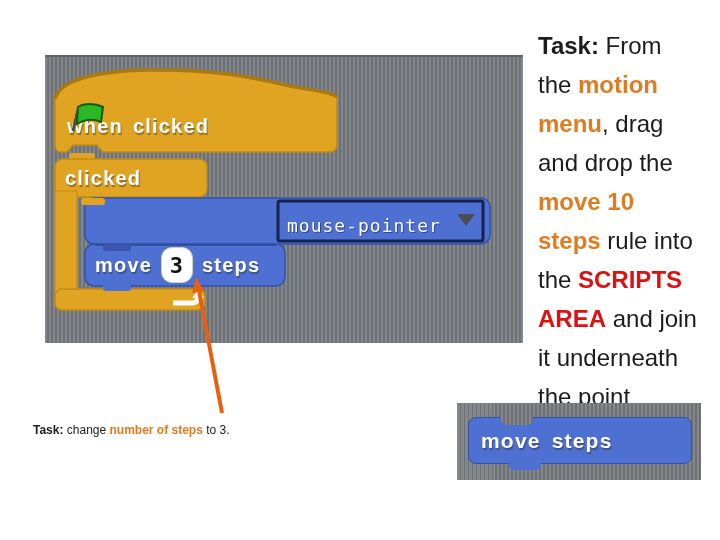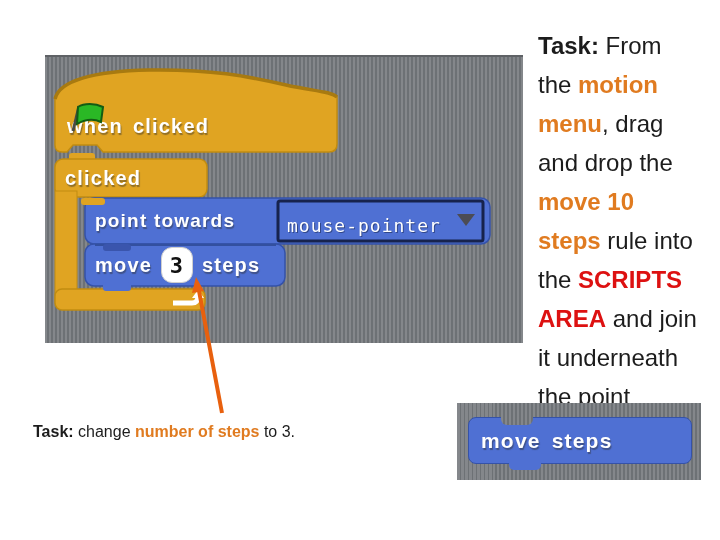--- a/index.html
+++ b/index.html
@@ -20,21 +20,21 @@
     color:#111;font-family:"DejaVu Sans Mono",monospace;font-weight:bold;
     text-shadow:none;}
   .ddtext{position:absolute;display:flex;align-items:center;
     color:#ffffff;font-family:"DejaVu Sans Mono",monospace;font-size:18px;
     letter-spacing:1px;text-shadow:1px 1px 0 rgba(20,30,60,.5);white-space:nowrap;}
 
   
   #task-right{position:absolute;left:538px;top:26px;width:176px;
     font-size:24px;line-height:39px;color:#1c1c1c;white-space:pre-line;}
   #task-bottom{position:absolute;left:33px;top:423px;width:440px;
-    font-size:16px;color:#1c1c1c;white-space:nowrap;}
+    font-size:12px;color:#1c1c1c;white-space:nowrap;}
   .b{font-weight:bold;}
   .hl-orange{color:#e07b20;font-weight:bold;}
   .hl-red{color:#dd1111;font-weight:bold;}
 
   
   #move10-img{position:absolute;left:457px;top:403px;width:244px;height:77px;
     background:repeating-linear-gradient(90deg,#84878b 0px,#84878b 2.5px,#6d7175 2.5px,#6d7175 4px);}
   #move10-block{position:absolute;left:11px;top:14px;width:224px;height:47px;
     background:#4f70d3;border:1px solid #3552a8;border-radius:8px;box-sizing:border-box;
     display:flex;align-items:center;gap:11px;padding:0 0 0 12px;
@@ -98,23 +98,20 @@
         <line x1="6" y1="29" x2="12" y2="4" stroke="#4a4a42" stroke-width="3"></line>
         <path d="M11,5 C17,1 28,1 36,5 L34,20 C26,16 17,18 10,22 Z" fill="#2ab825" stroke="#145c14" stroke-width="2"></path>
       </svg>
       <span>clicked</span>
     </div>
 
     <div class="blocktext" style="left:20px;top:102px;height:38px;">
       <span>clicked</span>
     </div>
 
-    <div class="blocktext" style="left:50px;top:141px;height:46px;font-size:19px;">
-      <span>point towards</span>
-    </div>
 
     <div class="ddtext" style="left:242px;top:144px;height:48px;">
       <span>mouse-pointer</span>
     </div>
 
     <div class="blocktext" style="left:50px;top:187px;height:42px;gap:9px;">
       <span>move</span>
       <span class="numoval" style="width:30px;height:34px;font-size:22px;">3</span>
       <span>steps</span>
     </div>

